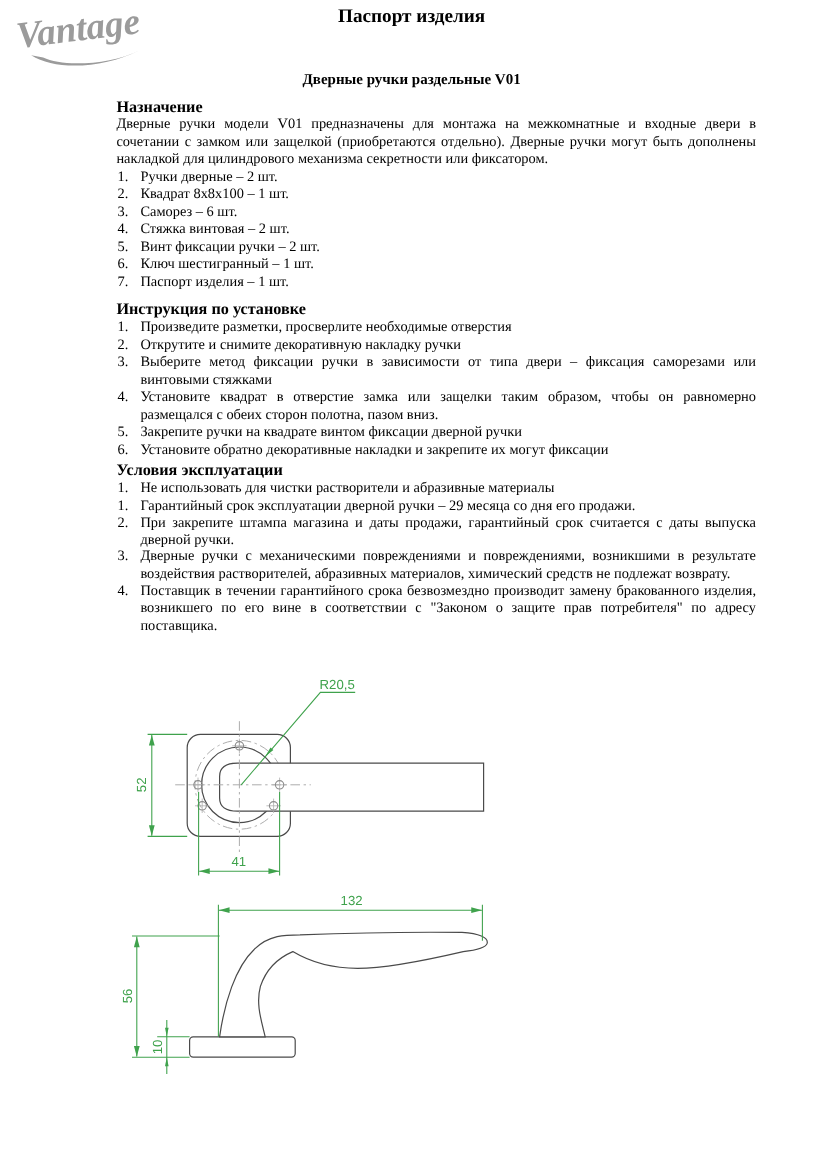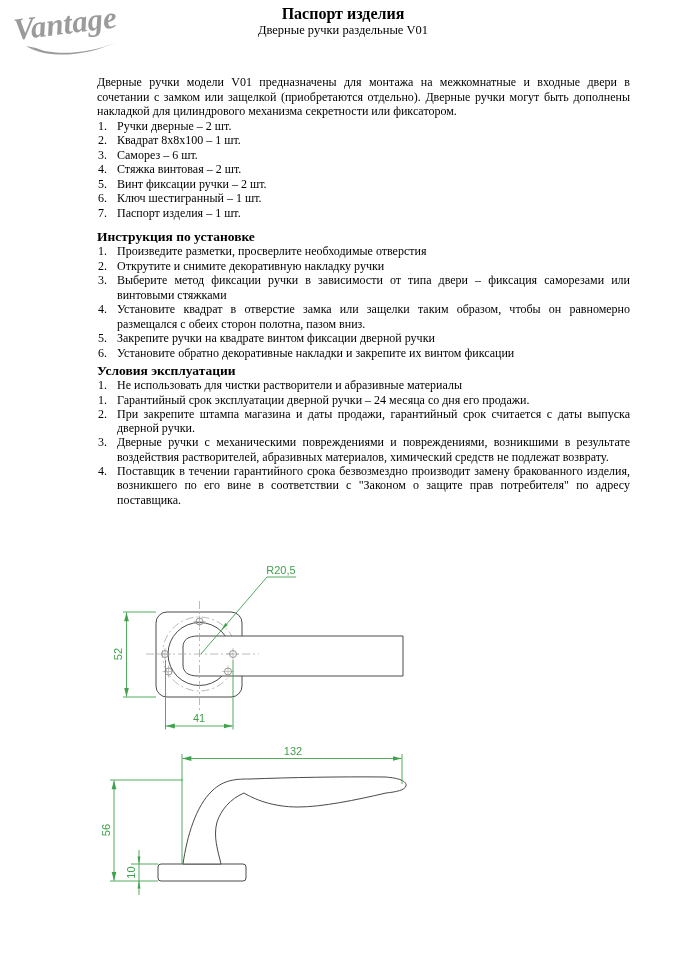--- a/index.html
+++ b/index.html
@@ -3,21 +3,21 @@
 <meta charset="utf-8">
 <style>
   html,body{margin:0;padding:0;background:#fff;}
   body{width:686px;height:970px;position:relative;overflow:hidden;
        font-family:"Liberation Serif", serif;color:#000;}
 
   
   .logo{position:absolute;left:12px;top:4px;width:120px;height:58px;}
   .page-header{position:absolute;left:0;top:4px;width:686px;text-align:center;}
   .page-title{font-size:16px;font-weight:bold;line-height:19px;}
-  .page-subtitle{font-size:12.5px;font-weight:normal;line-height:15px;}
+  .page-subtitle{font-size:12.5px;font-weight:bold;line-height:15px;margin-top:36px;}
 
   
   .content{position:absolute;left:97px;top:75px;width:533px;
            font-size:12px;line-height:14.5px;}
   .content h3{font-size:13.5px;font-weight:bold;line-height:15px;margin:0;}
   .mt6{margin-top:6px !important;}
   .mt12{margin-top:12px !important;}
   .mt9{margin-top:9px !important;}
   .mt3{margin-top:3px !important;font-family:Liberation Serif, serif;}
   .content p{margin:0;}
@@ -47,49 +47,50 @@
   </svg>
 </div>
 
 <div class="page-header">
   <div class="page-title">Паспорт изделия</div>
   <div class="page-subtitle">Дверные ручки раздельные V01</div>
 </div>
 
 <div class="content">
 
+  <h3 class="mt6">Назначение</h3>
   <p class="just">Дверные ручки модели V01 предназначены для монтажа на межкомнатные и входные двери в сочетании с замком или защелкой (приобретаются отдельно). Дверные ручки могут быть дополнены накладкой для цилиндрового механизма секретности или фиксатором.</p>
 
   <ol>
     <li>Ручки дверные – 2 шт.</li>
     <li>Квадрат 8х8х100 – 1 шт.</li>
     <li>Саморез – 6 шт.</li>
     <li>Стяжка винтовая – 2 шт.</li>
     <li>Винт фиксации ручки – 2 шт.</li>
     <li>Ключ шестигранный – 1 шт.</li>
     <li>Паспорт изделия – 1 шт.</li>
   </ol>
 
   <h3 class="mt9">Инструкция по установке</h3>
   <ol>
     <li>Произведите разметки, просверлите необходимые отверстия</li>
     <li>Открутите и снимите декоративную накладку ручки</li>
     <li class="just">Выберите метод фиксации ручки в зависимости от типа двери – фиксация саморезами или винтовыми стяжками</li>
     <li class="just">Установите квадрат в отверстие замка или защелки таким образом, чтобы он равномерно размещался с обеих сторон полотна, пазом вниз.</li>
     <li>Закрепите ручки на квадрате винтом фиксации дверной ручки</li>
-    <li>Установите обратно декоративные накладки и закрепите их винтом фиксации</li>
+    <li>Установите обратно декоративные накладки и закрепите их могут фиксации</li>
   </ol>
 
   <h3 class="mt3">Условия эксплуатации</h3>
   <ol>
     <li>Не использовать для чистки растворители и абразивные материалы</li>
   </ol>
 
   <ol class="tight">
-    <li>Гарантийный срок эксплуатации дверной ручки – 24 месяца со дня его продажи.</li>
+    <li>Гарантийный срок эксплуатации дверной ручки – 29 месяца со дня его продажи.</li>
     <li class="just">При закрепите штампа магазина и даты продажи, гарантийный срок считается с даты выпуска дверной ручки.</li>
     <li class="just">Дверные ручки с механическими повреждениями и повреждениями, возникшими в результате воздействия растворителей, абразивных материалов, химический средств не подлежат возврату.</li>
     <li class="just">Поставщик в течении гарантийного срока безвозмездно производит замену бракованного изделия, возникшего по его вине в соответствии с "Законом о защите прав потребителя" по адресу поставщика.</li>
   </ol>
 </div>
 
 <svg class="drawing-layer" viewBox="0 0 686 970">
   <defs>
     <marker id="arrE" viewBox="0 0 10 8" refX="8.8" refY="4" markerWidth="10" markerHeight="8" orient="auto" markerUnits="userSpaceOnUse">
       <path d="M0,1.6 L9,4 L0,6.4 Z" fill="#3fa24c"></path>

